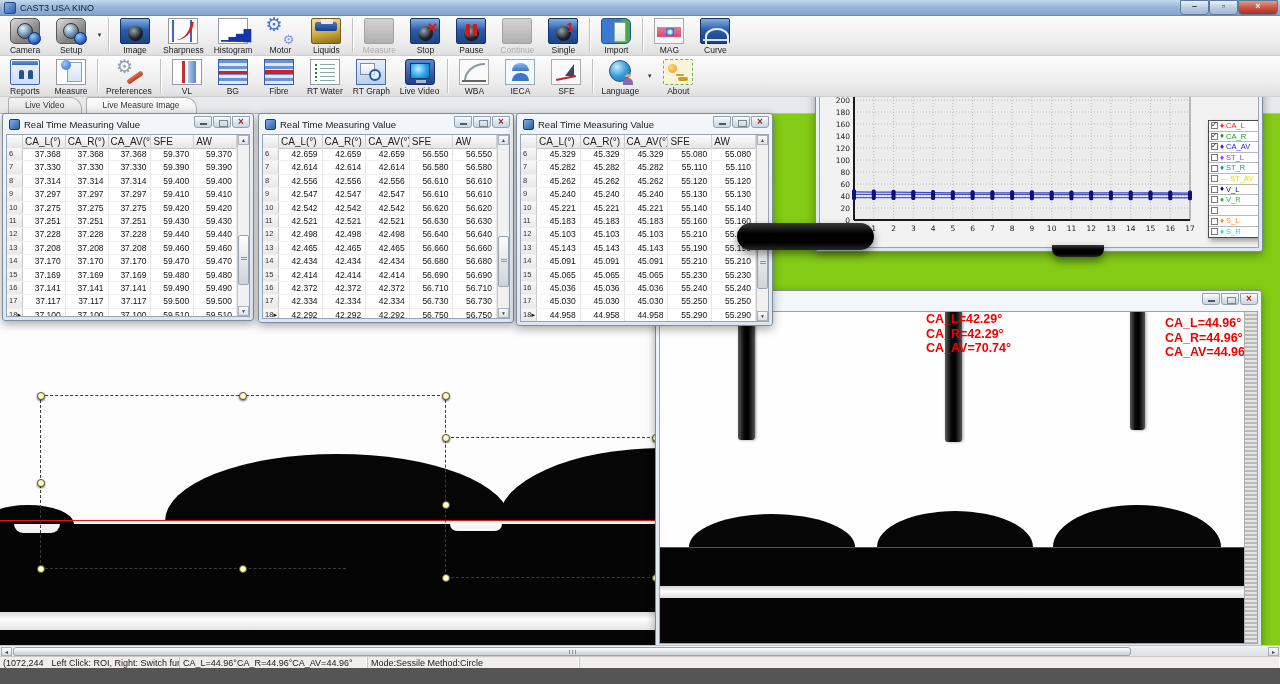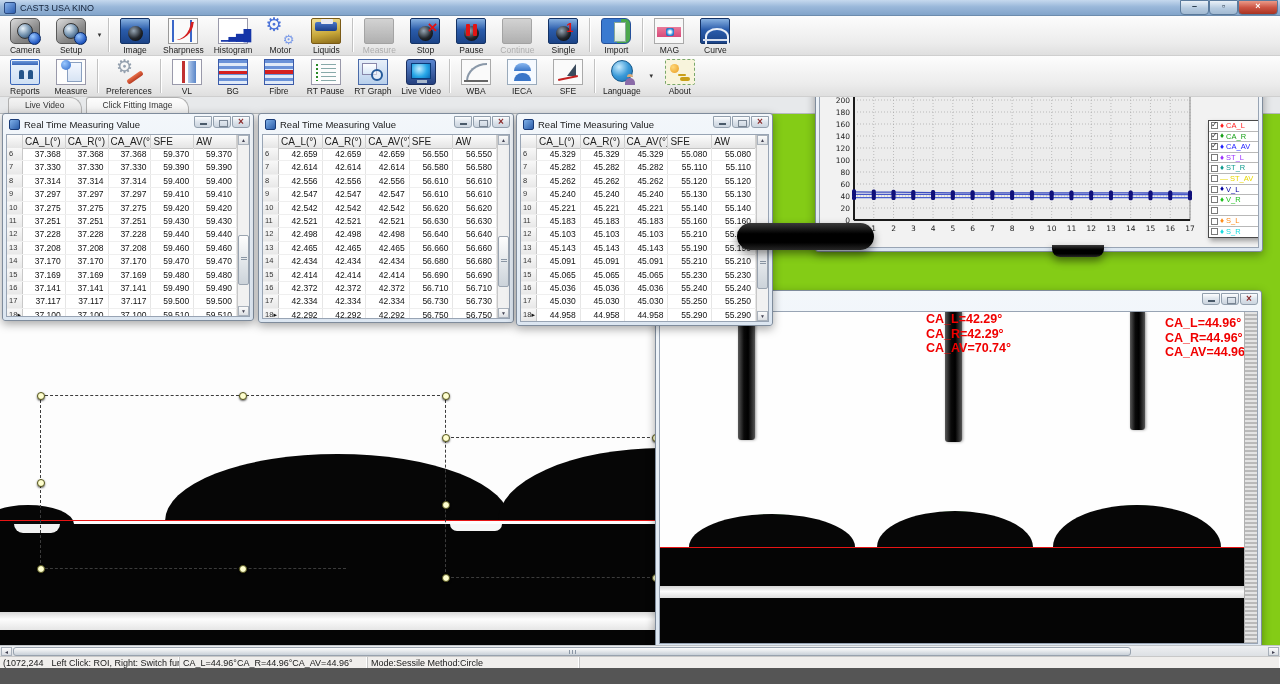--- a/index.html
+++ b/index.html
@@ -290,21 +290,21 @@
       <div class="tbtn">
         <div class="ico ic-bg"></div>
         <div class="tlabel">BG</div>
       </div>
       <div class="tbtn">
         <div class="ico ic-fibre"></div>
         <div class="tlabel">Fibre</div>
       </div>
       <div class="tbtn">
         <div class="ico ic-rtdata"></div>
-        <div class="tlabel">RT Pause</div>
+        <div class="tlabel">RT Water</div>
       </div>
       <div class="tbtn">
         <div class="ico ic-rtgraph"></div>
         <div class="tlabel">RT Graph</div>
       </div>
       <div class="tbtn">
         <div class="ico ic-livevideo"></div>
         <div class="tlabel">Live Video</div>
       </div>
       <div class="tsep"></div>
@@ -327,21 +327,21 @@
       </div>
       <div class="tdrop">▾</div>
       <div class="tbtn">
         <div class="ico ic-about"></div>
         <div class="tlabel">About</div>
       </div>
     </div>
 
   <div id="tabstrip">
     <div class="tab">Live Video</div>
-    <div class="tab active">Click Fitting Image</div>
+    <div class="tab active">Live Measure Image</div>
   </div>
 
   <div id="leftpanel">
     <div class="dome" style="left:165px;top:341px;width:345px;height:67px"></div>
     <div class="dome" style="left:498px;top:335px;width:330px;height:73px"></div>
     <div class="dome" style="left:-18px;top:392px;width:92px;height:19px"></div>
     <div class="blk" style="left:0;top:411px;width:660px;height:88px"></div>
     <div class="abs" style="left:0;top:499px;width:660px;height:18px;background:linear-gradient(#d8d8d8,#fdfdfd 40%,#e6e6e6)"></div>
     <div class="blk" style="left:0;top:517px;width:660px;height:16px"></div>
     <div class="abs" style="left:14px;top:411px;width:46px;height:9px;background:#f2f2f2;border-radius:0 0 10px 10px"></div>

